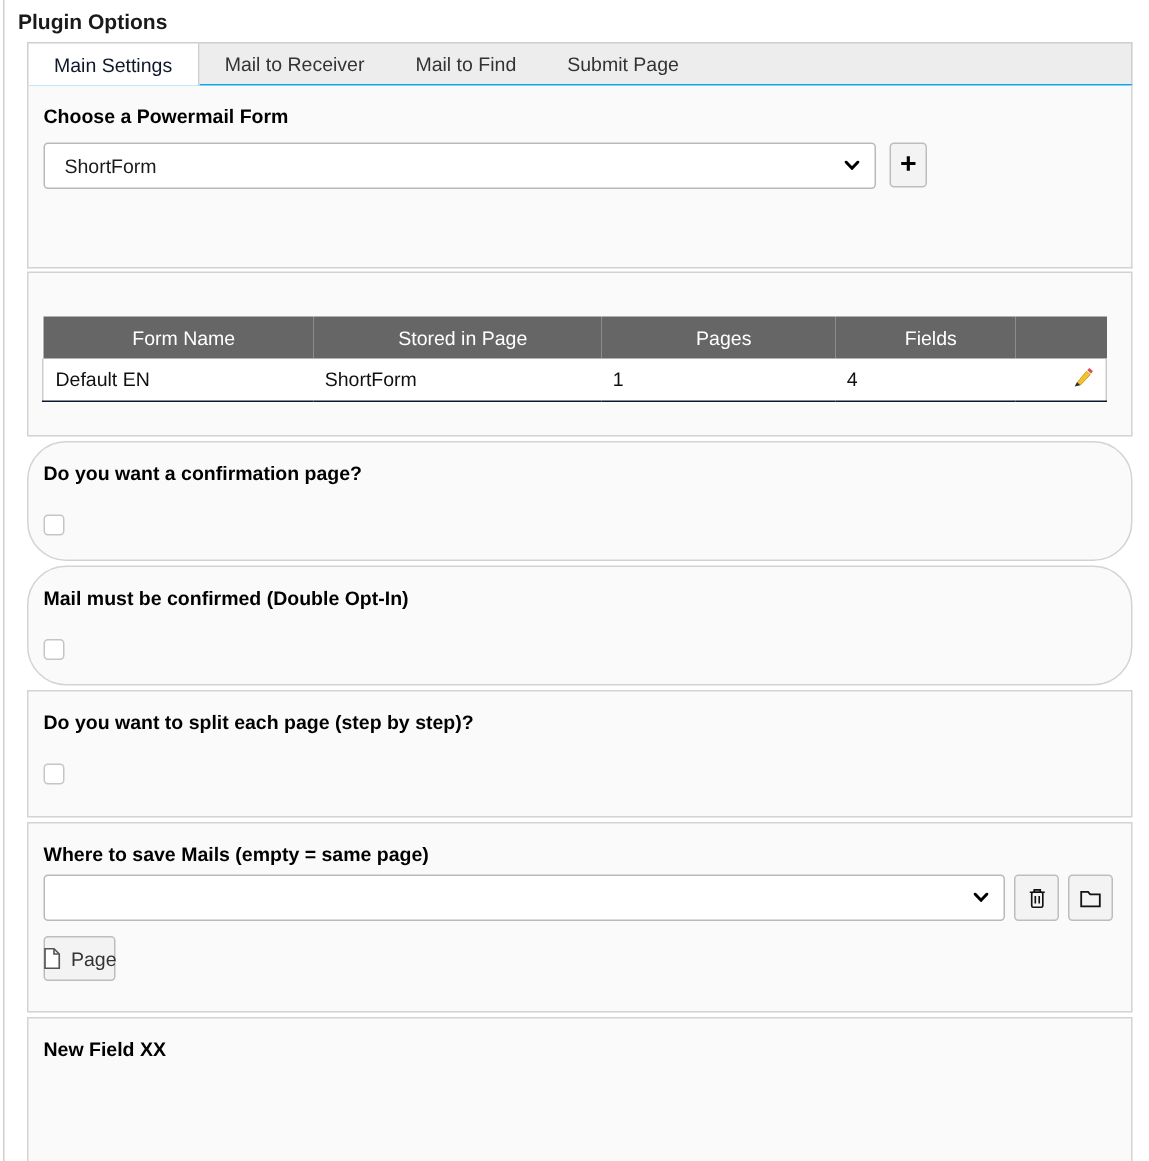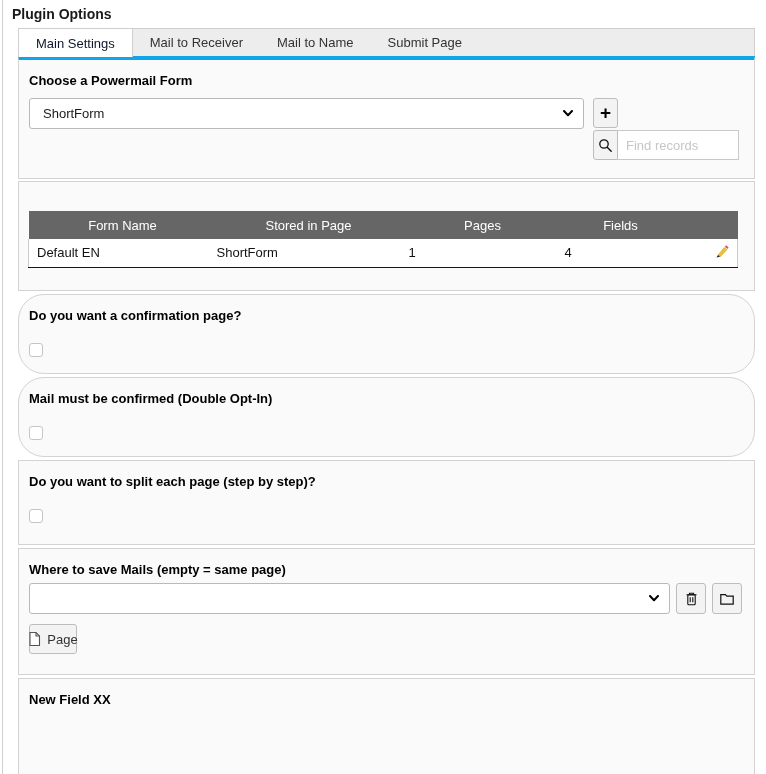--- a/index.html
+++ b/index.html
@@ -11,21 +11,21 @@
   
   .tabbar { display:flex; height:28px; background:#ededed;
     border:1px solid #cfcfcf; border-bottom:none; position:relative; }
   .tab { padding:0 17px; line-height:27px; color:#333; cursor:pointer; white-space:nowrap; }
   .tab.active { background:#fff; border:1px solid #cfcfcf; border-bottom:none;
     margin:-1px 0 -1px -1px; line-height:29px; position:relative; z-index:3; color:#0f172a; }
   
   .section { border:1px solid #d3d3d3; background:#fafafa; margin-bottom:3px;
     padding:9px 12px 10px 10px; position:relative; }
   .section .flabel { font-weight:bold; font-size:13px; color:#000; padding:4px 0 10px 0; }
-  .s1 { height:123px; border-top:4px solid #0ea5e9; margin-bottom:2px; }
+  .s1 { height:123px; border-top:1px solid #0ea5e9; margin-bottom:2px; }
   .s2 { height:110px; padding-top:29px; padding-left:9px; }
   .s3,.s4 { height:80px;border-radius:26px; }
   .s5 { height:85px; }
   .s6 { height:127px; }
   .s7 { height:99px; margin-bottom:0; }
   
   .selectbox { background:#fff; border:1px solid #b9b9b9; border-radius:3px; height:31px;
     display:flex; align-items:center; padding:0 10px 0 13px; cursor:pointer; }
   .selectbox .val { flex:1; color:#1a1a1a; }
   .txtinput { background:#fff; border:1px solid #c9c9c9; border-radius:3px; height:31px;
@@ -70,49 +70,38 @@
 
 <div class="left-edge"></div>
 
 <div class="titlebar">Plugin Options</div>
 
 <div class="wrap">
 
   <div class="tabbar">
     <div class="tab active">Main Settings</div>
     <div class="tab">Mail to Receiver</div>
-    <div class="tab">Mail to Name</div>
+    <div class="tab">Mail to Find</div>
     <div class="tab">Submit Page</div>
   </div>
 
   <div class="section s1">
     <div class="flabel">Choose a Powermail Form</div>
     <div class="row1">
       <div class="selectbox sel-form">
         <span class="val">ShortForm</span>
         <span>
           <svg width="10" height="7" viewBox="0 0 10 7">
               <polyline points="1,1 5,5.2 9,1" fill="none" stroke="#000" stroke-width="2" stroke-linecap="round" stroke-linejoin="round"></polyline>
             </svg>
         </span>
       </div>
       <div class="rightcol">
         <div class="btn plusbtn">
           <span>+</span>
-        </div>
-        <div class="searchrow">
-          <div class="btn searchbtn">
-            <span>
-              <svg width="15" height="15" viewBox="0 0 15 15">
-                  <circle cx="6" cy="6" r="4.2" fill="none" stroke="#111" stroke-width="1.3"></circle>
-                  <line x1="9.2" y1="9.2" x2="13.2" y2="13.2" stroke="#111" stroke-width="1.4" stroke-linecap="round"></line>
-                </svg>
-            </span>
-          </div>
-          <input class="findinput" placeholder="Find records" style="">
         </div>
       </div>
     </div>
   </div>
 
   <div class="section s2">
     <table class="recs">
       <colgroup>
           <col style="width:180px">
           <col style="width:192px">

